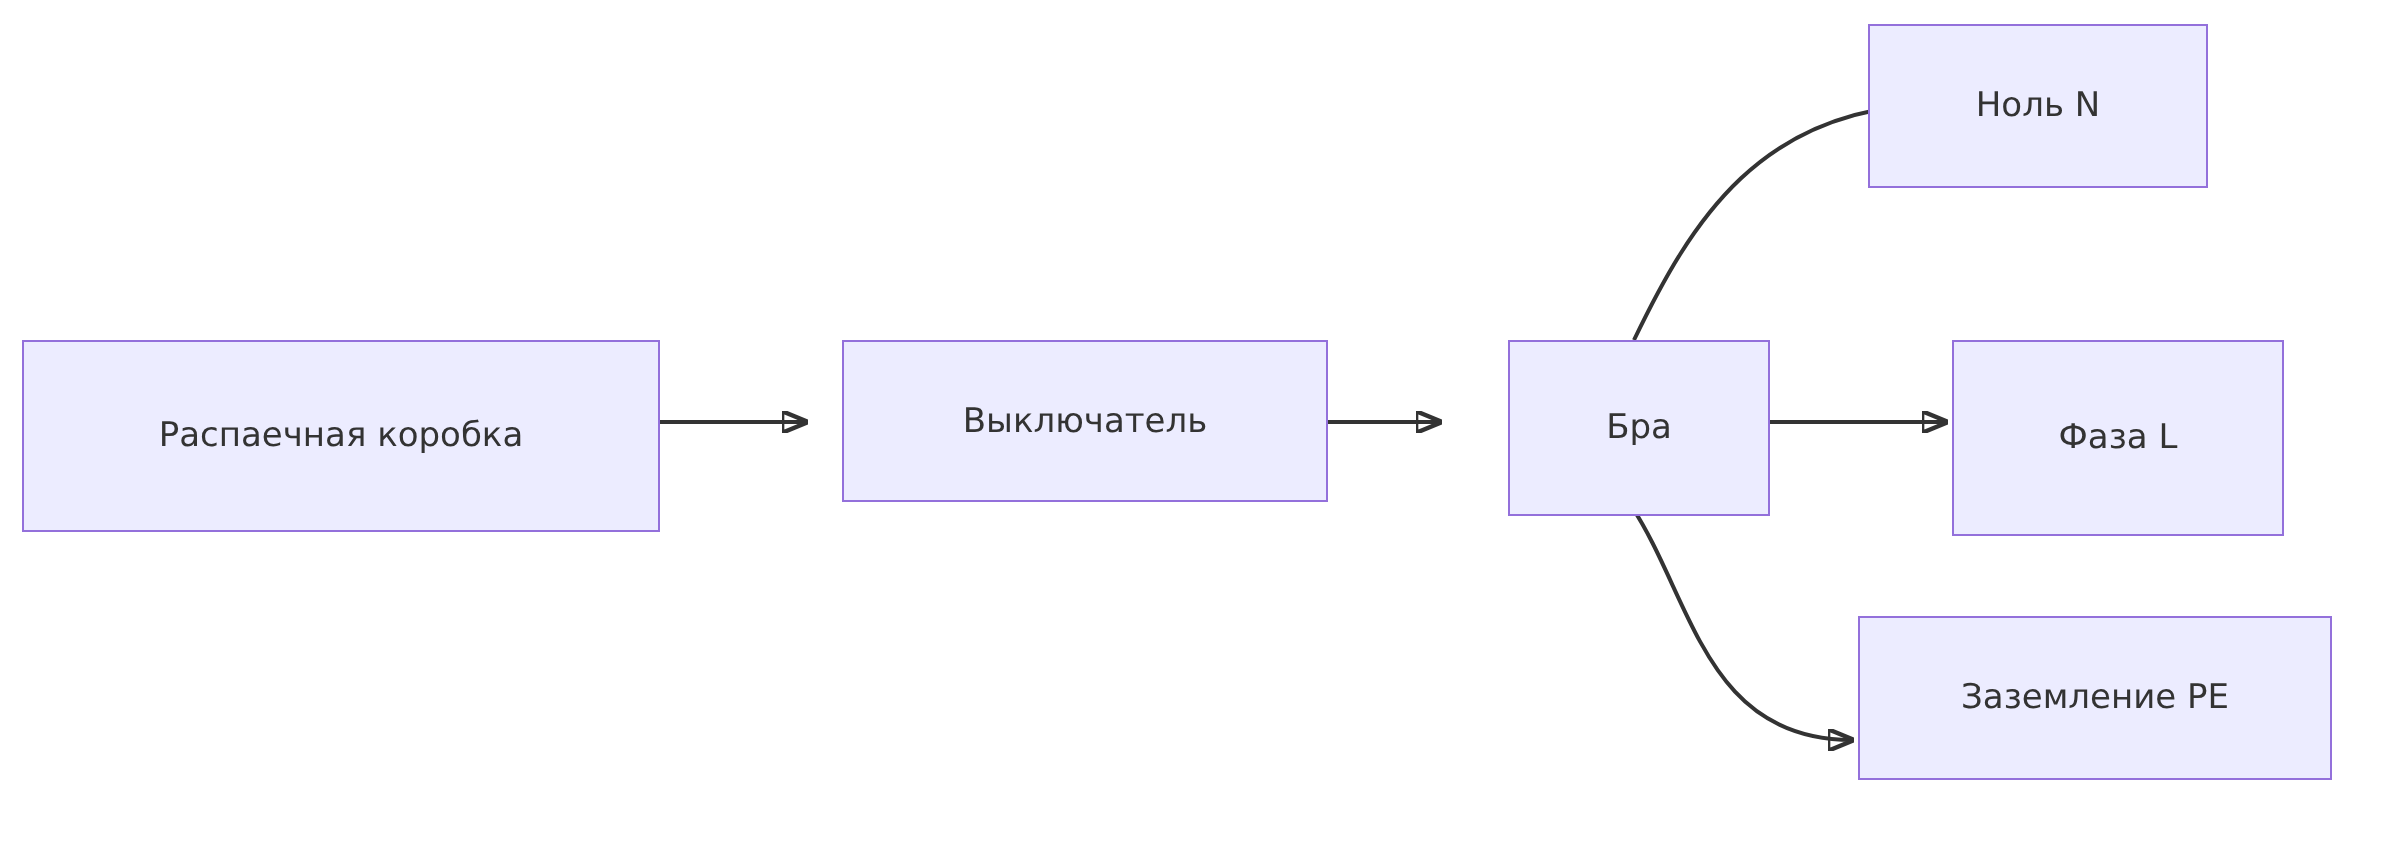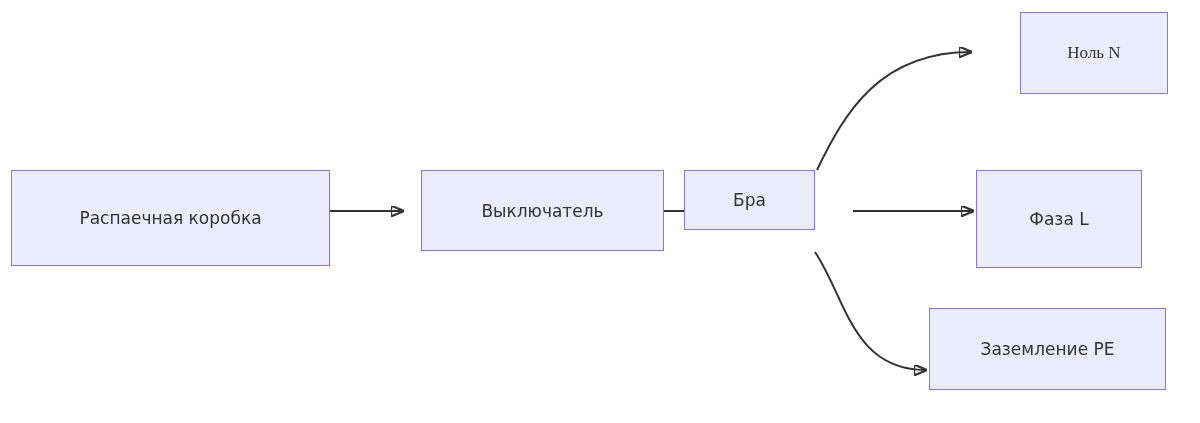--- a/index.html
+++ b/index.html
@@ -36,22 +36,22 @@
     color: #333333;
     font-size: 17px;
     display: flex;
     align-items: center;
     justify-content: center;
     text-align: center;
     white-space: nowrap;
   }
   .n-junction { left: 11px;  top: 170px; width: 319px; height: 96px; }
   .n-switch   { left: 421px; top: 170px; width: 243px; height: 81px; }
-  .n-sconce   { left: 684px; top: 170px; width: 131px; height: 60px; }
-  .n-neutral  { left: 1020px; top: 12px;  width: 148px; height: 82px; font-family: Liberation Serif, serif; }
+  .n-sconce   { left: 754px; top: 170px; width: 131px; height: 88px; }
+  .n-neutral  { left: 934px; top: 12px;  width: 170px; height: 82px; }
   .n-phase    { left: 976px; top: 170px; width: 166px; height: 98px; }
   .n-ground   { left: 929px; top: 308px; width: 237px; height: 82px; }
 </style>
 </head>
 <body>
 
 <div class="canvas">
 
   <svg class="edges" viewBox="0 0 1200 423" xmlns="http://www.w3.org/2000/svg" aria-hidden="true">
     <defs>

